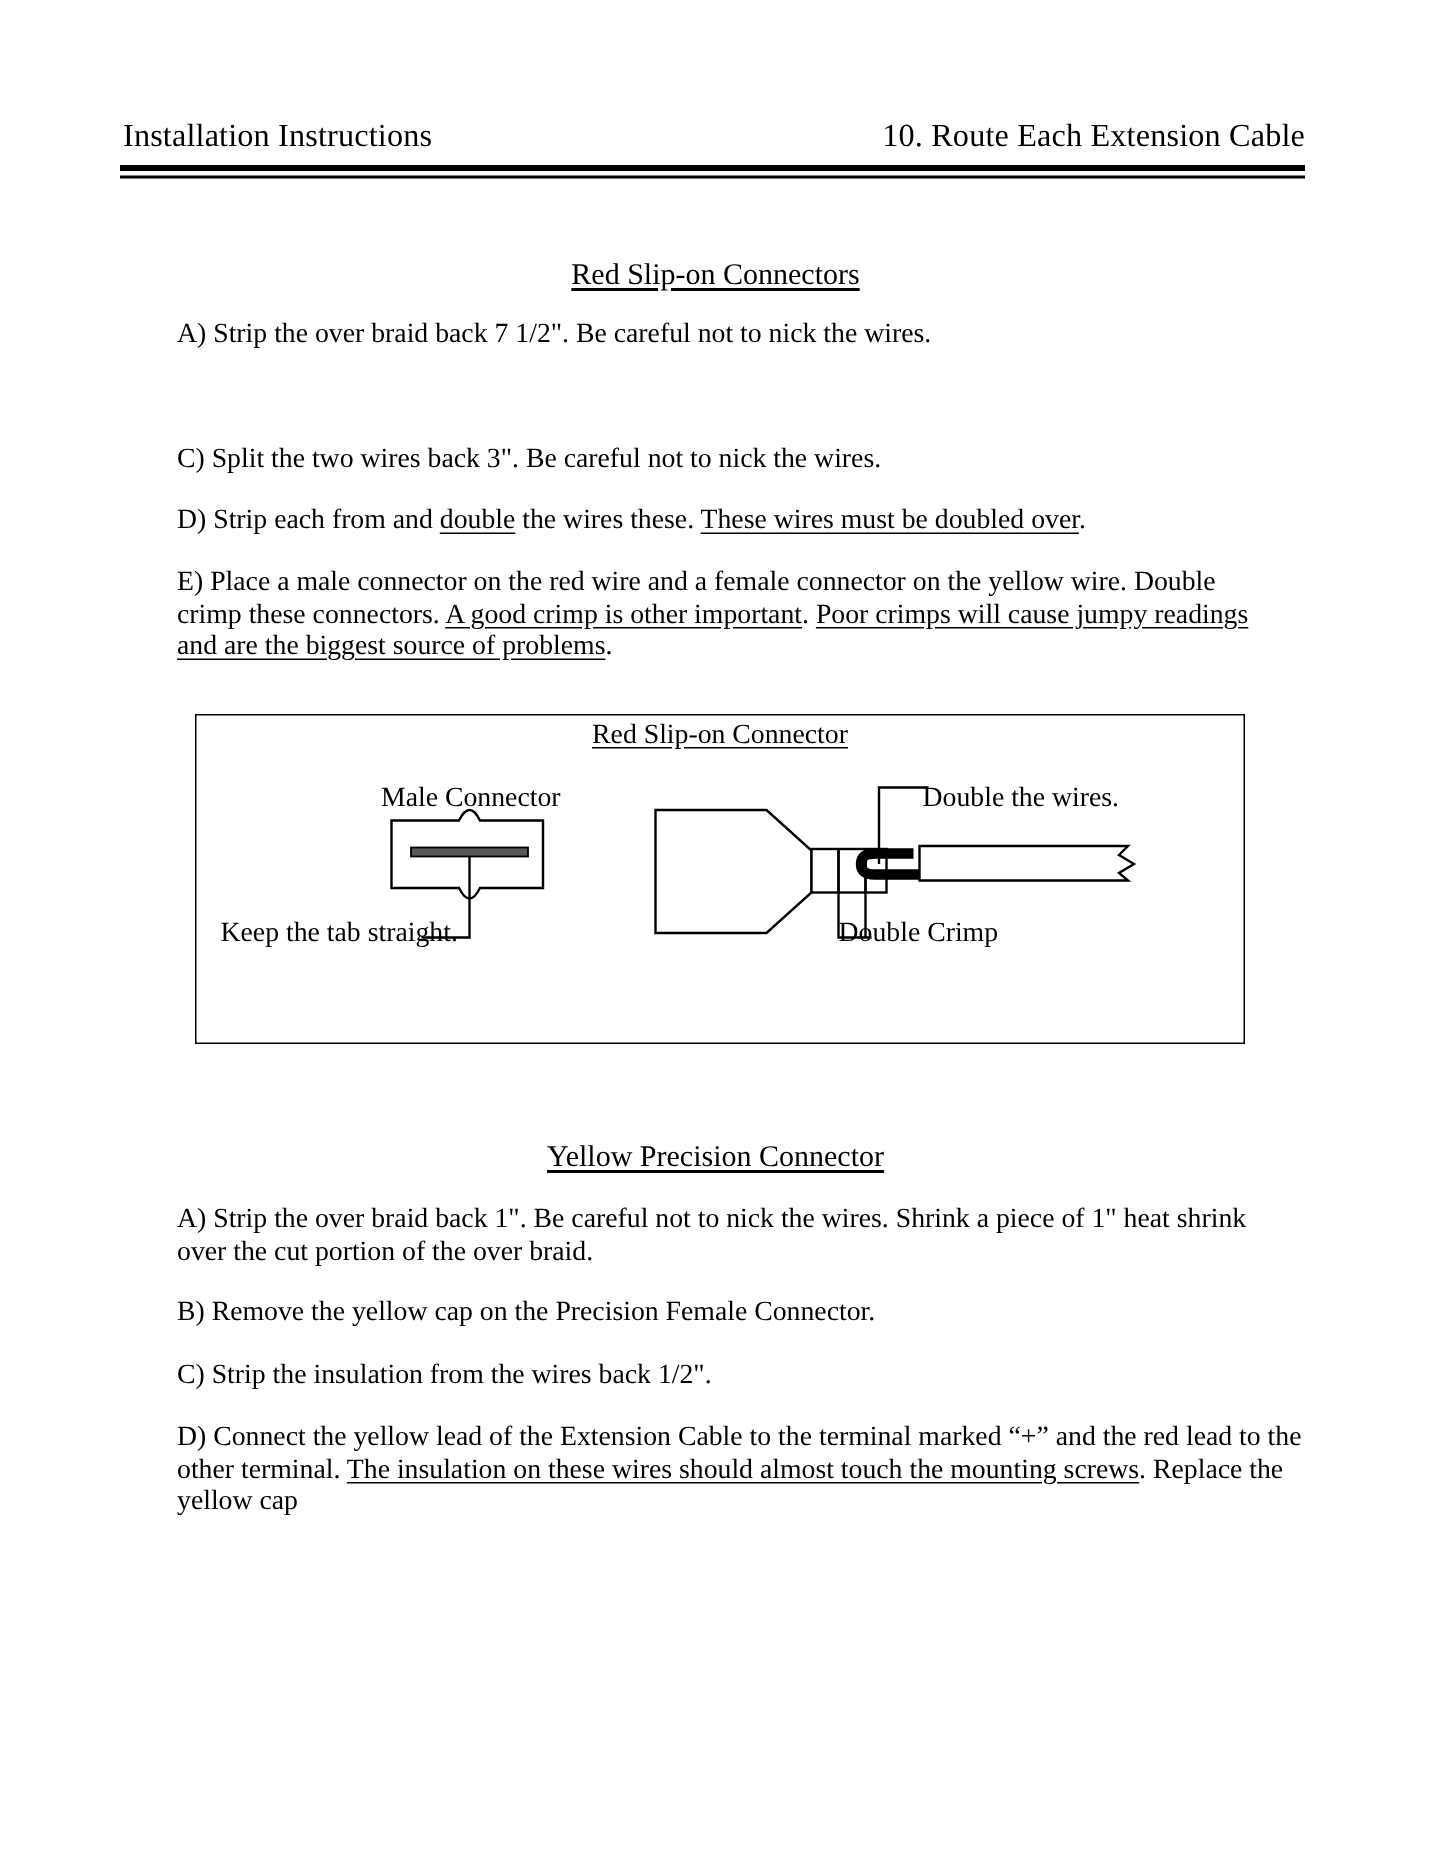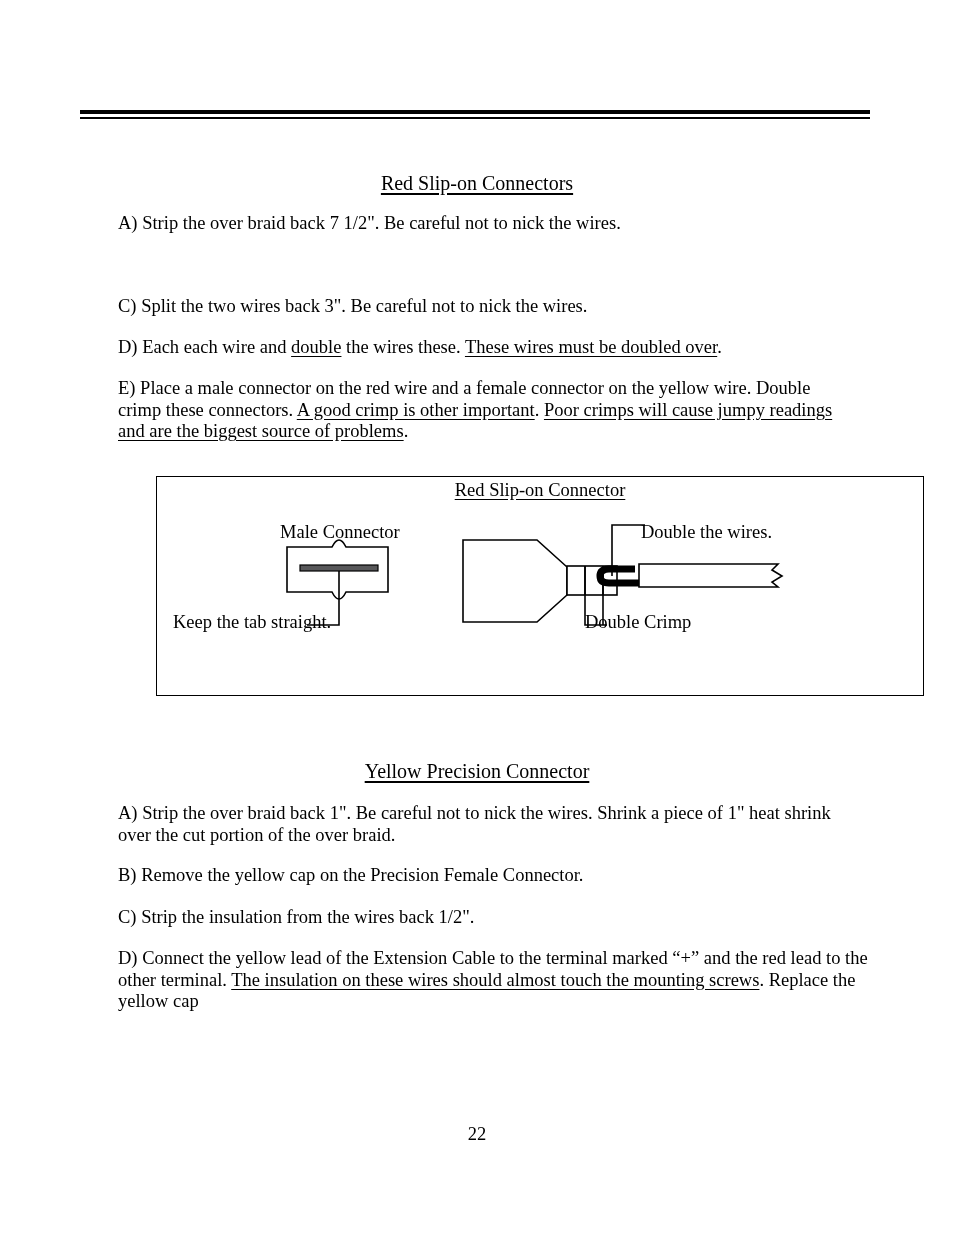--- a/index.html
+++ b/index.html
@@ -91,26 +91,25 @@
   .p-ya { left: 118px; top: 803px; width: 740px; }
   .p-yb { left: 118px; top: 865px; width: 760px; }
   .p-yc { left: 118px; top: 907px; width: 760px; }
   .p-yd { left: 118px; top: 948px; width: 752px; }
 
   
   .figure-box {
     position: absolute;
     left: 130px;
     top: 476px;
-    width: 768px;
+    width: 700px;
     height: 220px;
     border: 1.6px solid #000;
     box-sizing: border-box;
     background: #fff;
-    margin-left: 26px;
   }
   .figure-caption {
     position: absolute;
     left: 0;
     top: 3px;
     width: 100%;
     text-align: center;
     font-size: 18.5px;
   }
   .figure-caption span {
@@ -142,31 +141,35 @@
     width: 954px;
     text-align: center;
     font-size: 18.5px;
   }
 </style>
 </head>
 <body>
 
 <div class="page">
 
+  <div class="header">
+    <div class="header-left">Installation Instructions</div>
+    <div class="header-right">10.  Route Each Extension Cable</div>
+  </div>
   <div class="rule-thick"></div>
   <div class="rule-thin"></div>
 
   <div class="section-title t-redslip">
     <span>Red Slip-on Connectors</span>
   </div>
 
   <div class="para p-a">A)  Strip the over braid back 7 1/2".  Be careful not to nick the wires.</div>
   <div class="para p-c">C)  Split the two wires back 3".  Be careful not to nick the wires.</div>
 
-  <div class="para p-d"><span>D)  Each each wire and </span><u>double</u><span> the wires these.  </span><u>These wires must be doubled over</u><span>.</span></div>
+  <div class="para p-d"><span>D)  Strip each from and </span><u>double</u><span> the wires these.  </span><u>These wires must be doubled over</u><span>.</span></div>
 
   <div class="para p-e"><span>E)   Place a male connector on the red wire and a female connector on the yellow wire.  Double crimp these connectors.  </span><u>A good crimp is other important</u><span>.  </span><u>Poor crimps will cause jumpy readings and are the biggest source of problems</u><span>.</span></div>
 
   <div class="figure-box">
 
     <div class="figure-caption">
       <span>Red Slip-on Connector</span>
     </div>
 
     <svg class="figure-svg" viewBox="0 0 700 220">
@@ -204,15 +207,14 @@
   <div class="section-title t-yellow">
     <span>Yellow Precision Connector</span>
   </div>
 
   <div class="para p-ya">A)  Strip the over braid back 1".  Be careful not to nick the wires.  Shrink a piece of 1" heat shrink over the cut portion of the over braid.</div>
   <div class="para p-yb">B)  Remove the yellow cap on the Precision Female Connector.</div>
   <div class="para p-yc">C)  Strip the insulation from the wires back 1/2".</div>
 
   <div class="para p-yd"><span>D)  Connect the yellow lead of the Extension Cable to the terminal marked “+” and the red lead to the other terminal.  </span><u>The insulation on these wires should almost touch the mounting screws</u><span>.  Replace the yellow cap</span></div>
 
-  <div class="page-number">22</div>
 
 </div>
 
 </body></html>

